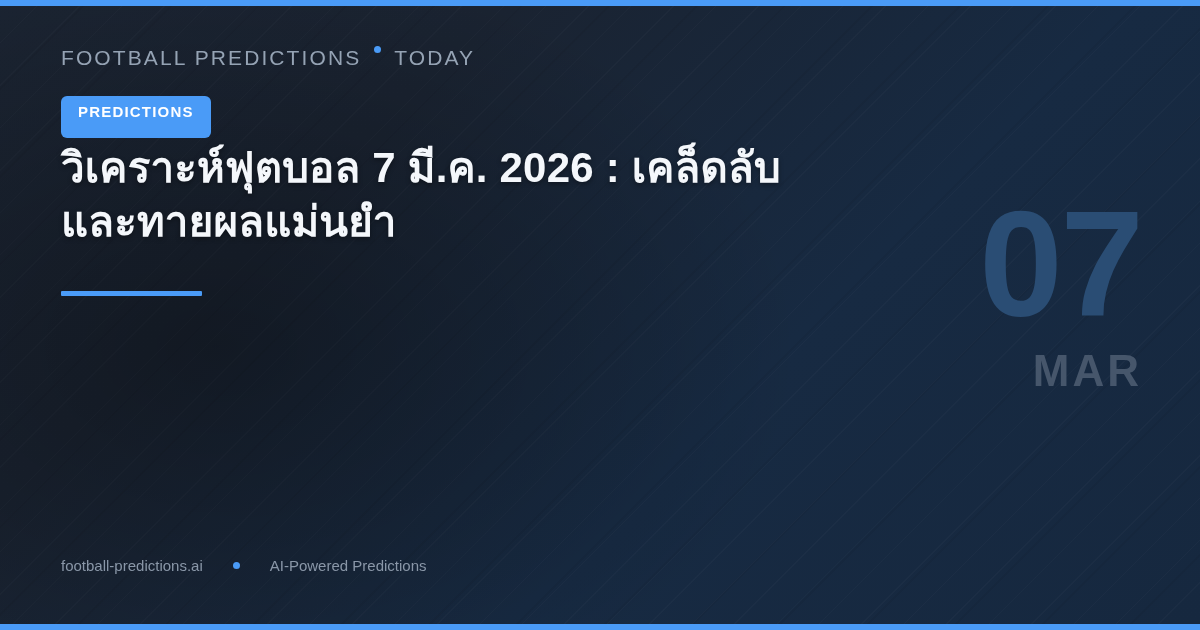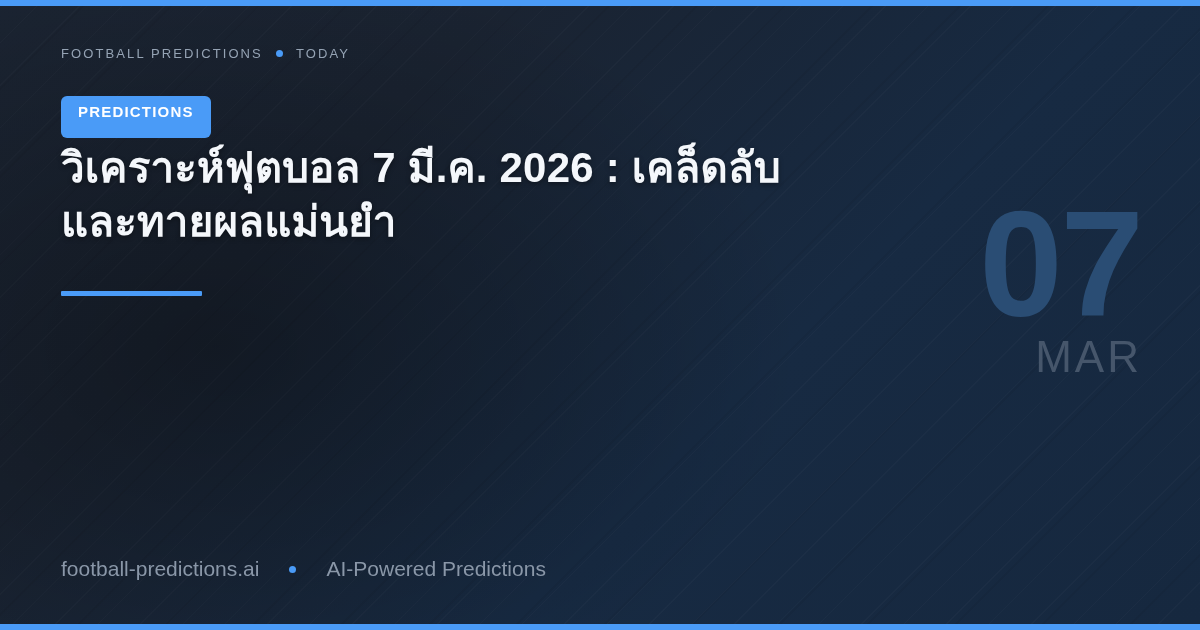--- a/index.html
+++ b/index.html
@@ -74,46 +74,45 @@
     pointer-events:none;
   }
   .date-day {
     font-size:150px;
     line-height:0.86;
     font-weight:bold;
     color:#2a4d74;
     letter-spacing:-2px;
   }
   .date-month {
-    margin-top:6px;
+    margin-top:20px;
     font-size:44px;
     line-height:1;
-    font-weight:normal;
+    font-weight:bold;
     color:#46566b;
     letter-spacing:3px;
   }
 
   
   .content {
     position:absolute;
     left:61px;
     top:0;
     width:780px;
   }
 
   .kicker {
     position:absolute;
     top:46px;
     left:0;
-    font-size:13px;
+    font-size:21px;
     letter-spacing:2.1px;
     color:#95a3b4;
     white-space:nowrap;
     display:flex;
-    align-items:center;
     gap:13px;
   }
   .kicker .dot {
     width:7px;
     height:7px;
     border-radius:50%;
     background:#4a9bf7;
     display:inline-block;
     flex:none;
   }
@@ -155,21 +154,21 @@
     border-radius:1px;
   }
 
   .footer {
     position:absolute;
     left:61px;
     top:557px;
     display:flex;
     align-items:center;
     gap:30px;
-    font-size:21px;
+    font-size:15px;
     color:#8a97a8;
     white-space:nowrap;
   }
   .footer .dot {
     width:7px;
     height:7px;
     border-radius:50%;
     background:#4a9bf7;
     display:inline-block;
     flex:none;

